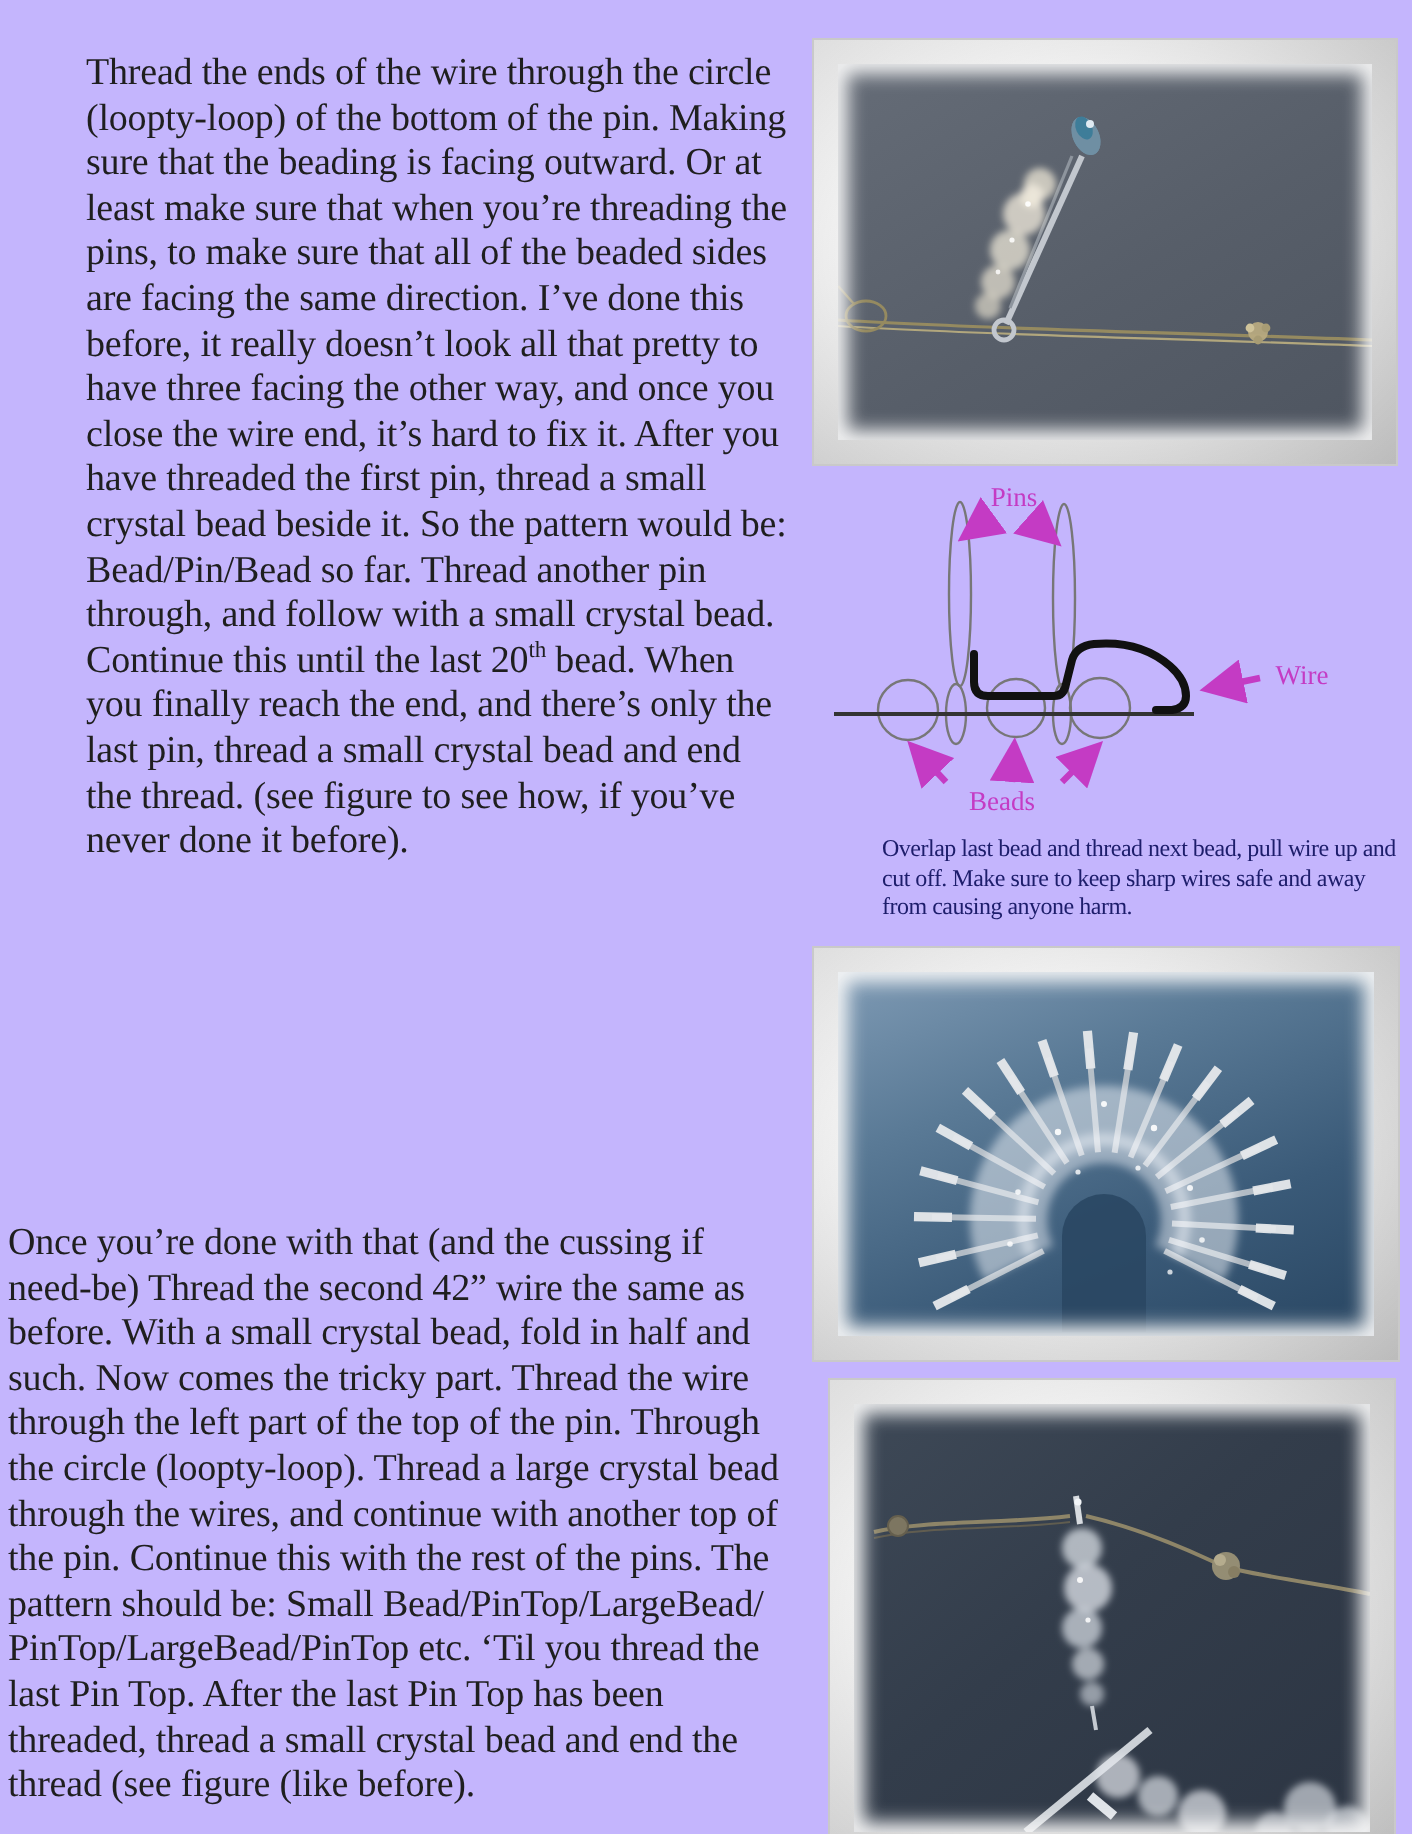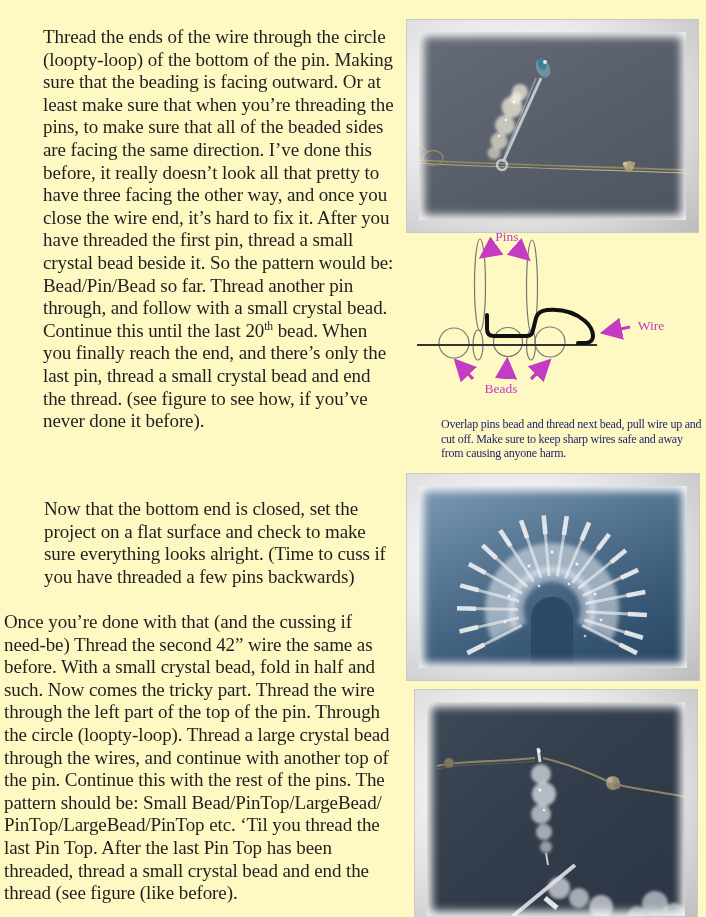--- a/index.html
+++ b/index.html
@@ -1,17 +1,17 @@
 <!DOCTYPE html>
 <html><head>
 <meta charset="utf-8">
 <style>
   html,body{margin:0;padding:0;}
   body{background:#ffffff;}
-  .page{position:relative;width:706px;height:917px;background:#fef9c3;overflow:hidden;
+  .page{position:relative;width:706px;height:917px;background:#c4b5fd;overflow:hidden;
         font-family:"Liberation Serif","DejaVu Serif",serif;color:#1f1f1f;}
   
   .para{position:absolute;font-size:19px;line-height:22.6px;letter-spacing:-0.1px;
         text-align:left;white-space:normal;}
   .p1{left:43px;top:26px;width:352px;}
   .p2{left:44px;top:498px;width:352px;}
   .p3{left:4px;top:611px;width:390px;}
   sup{font-size:61%;line-height:0;vertical-align:super;}
   
   .frame{position:absolute;box-sizing:border-box;padding:12px;border:1px solid #c9c9c9;
@@ -22,34 +22,33 @@
   .ph::after{content:"";position:absolute;inset:0;pointer-events:none;
              box-shadow:inset 0 0 9px 5px rgba(248,248,248,0.95);}
   .ph svg{position:absolute;inset:0;width:100%;height:100%;display:block;}
   .f1{left:406px;top:19px;width:293px;height:214px;}
   .ph1{background:linear-gradient(150deg,#656c77 0%,#575e69 55%,#4e5560 100%);}
   .f3{left:406px;top:473px;width:294px;height:208px;}
   .ph3{background:linear-gradient(158deg,#7e9ab4 0%,#5a7a96 32%,#3a5a78 68%,#294662 100%);}
   .f4{left:414px;top:689px;width:284px;height:240px;}
   .ph4{background:linear-gradient(140deg,#3e4957 0%,#333d4b 45%,#2c3543 100%);}
   
-  .diagram{position:absolute;left:400px;top:226px;width:306px;height:178px;}
+  .diagram{position:absolute;left:400px;top:238px;width:306px;height:178px;}
   .diagram svg{width:100%;height:100%;display:block;}
   .diag-label{font-family:"Liberation Serif","DejaVu Serif",serif;font-size:13.5px;fill:#c43bc4;}
   .caption{position:absolute;left:441px;top:417px;width:263px;
            font-size:12px;line-height:14.6px;letter-spacing:-0.25px;color:#1d1d6b;}
 </style>
 </head>
 <body>
 
 <div class="page">
 
   <div class="para p1"><span>Thread the ends of the wire through the circle (loopty-loop) of the bottom of the pin. Making sure that the beading is facing outward. Or at least make sure that when you’re threading the pins, to make sure that all of the beaded sides are facing the same direction. I’ve done this before, it really doesn’t look all that pretty to have three facing the other way, and once you close the wire end, it’s hard to fix it. After you have threaded the first pin, thread a small crystal bead beside it. So the pattern would be: Bead/Pin/Bead so far. Thread another pin through, and follow with a small crystal bead. Continue this until the last 20</span><sup>th</sup><span> bead. When you finally reach the end, and there’s only the last pin, thread a small crystal bead and end the thread. (see figure to see how, if you’ve never done it before).</span></div>
 
-  <div class="para p2">Now that the bottom end is closed, set the project on a flat surface and check to make sure everything looks alright. (Time to cuss if you have threaded a few pins backwards)</div>
 
   <div class="para p3">Once you’re done with that (and the cussing if need-be) Thread the second 42” wire the same as before. With a small crystal bead, fold in half and such. Now comes the tricky part. Thread the wire through the left part of the top of the pin. Through the circle (loopty-loop). Thread a large crystal bead through the wires, and continue with another top of the pin. Continue this with the rest of the pins. The pattern should be: Small Bead/​PinTop/​LargeBead/​PinTop/​LargeBead/​PinTop etc. ‘Til you thread the last Pin Top. After the last Pin Top has been threaded, thread a small crystal bead and end the thread (see figure (like before).</div>
 
   <div class="frame f1">
     <div class="ph ph1" aria-label="Beaded safety pin threaded on a wire">
       <svg viewBox="0 0 267 188" preserveAspectRatio="none">
         <defs>
             <filter id="f1blur" x="-30%" y="-30%" width="160%" height="160%">
               <feGaussianBlur stdDeviation="1.8"></feGaussianBlur>
             </filter>
@@ -129,21 +128,21 @@
         <line x1="106" y1="153" x2="107" y2="137" marker-end="url(#ah)"></line>
         <line x1="131" y1="153" x2="147" y2="137" marker-end="url(#ah)"></line>
       </g>
 
       <text x="107" y="15" text-anchor="middle" class="diag-label">Pins</text>
       <text x="251" y="104" text-anchor="middle" class="diag-label">Wire</text>
       <text x="101" y="167" text-anchor="middle" class="diag-label">Beads</text>
     </svg>
   </div>
 
-  <div class="caption">Overlap pins bead and thread next bead, pull wire up and cut off. Make sure to keep sharp wires safe and away from causing anyone harm.</div>
+  <div class="caption">Overlap last bead and thread next bead, pull wire up and cut off. Make sure to keep sharp wires safe and away from causing anyone harm.</div>
 
   <div class="frame f3">
     <div class="ph ph3" aria-label="Arch of beaded safety pins on a flat surface">
       <svg viewBox="0 0 268 182" preserveAspectRatio="none">
         <defs>
             <filter id="f3blur" x="-30%" y="-30%" width="160%" height="160%">
               <feGaussianBlur stdDeviation="2.2"></feGaussianBlur>
             </filter>
           </defs>
 

